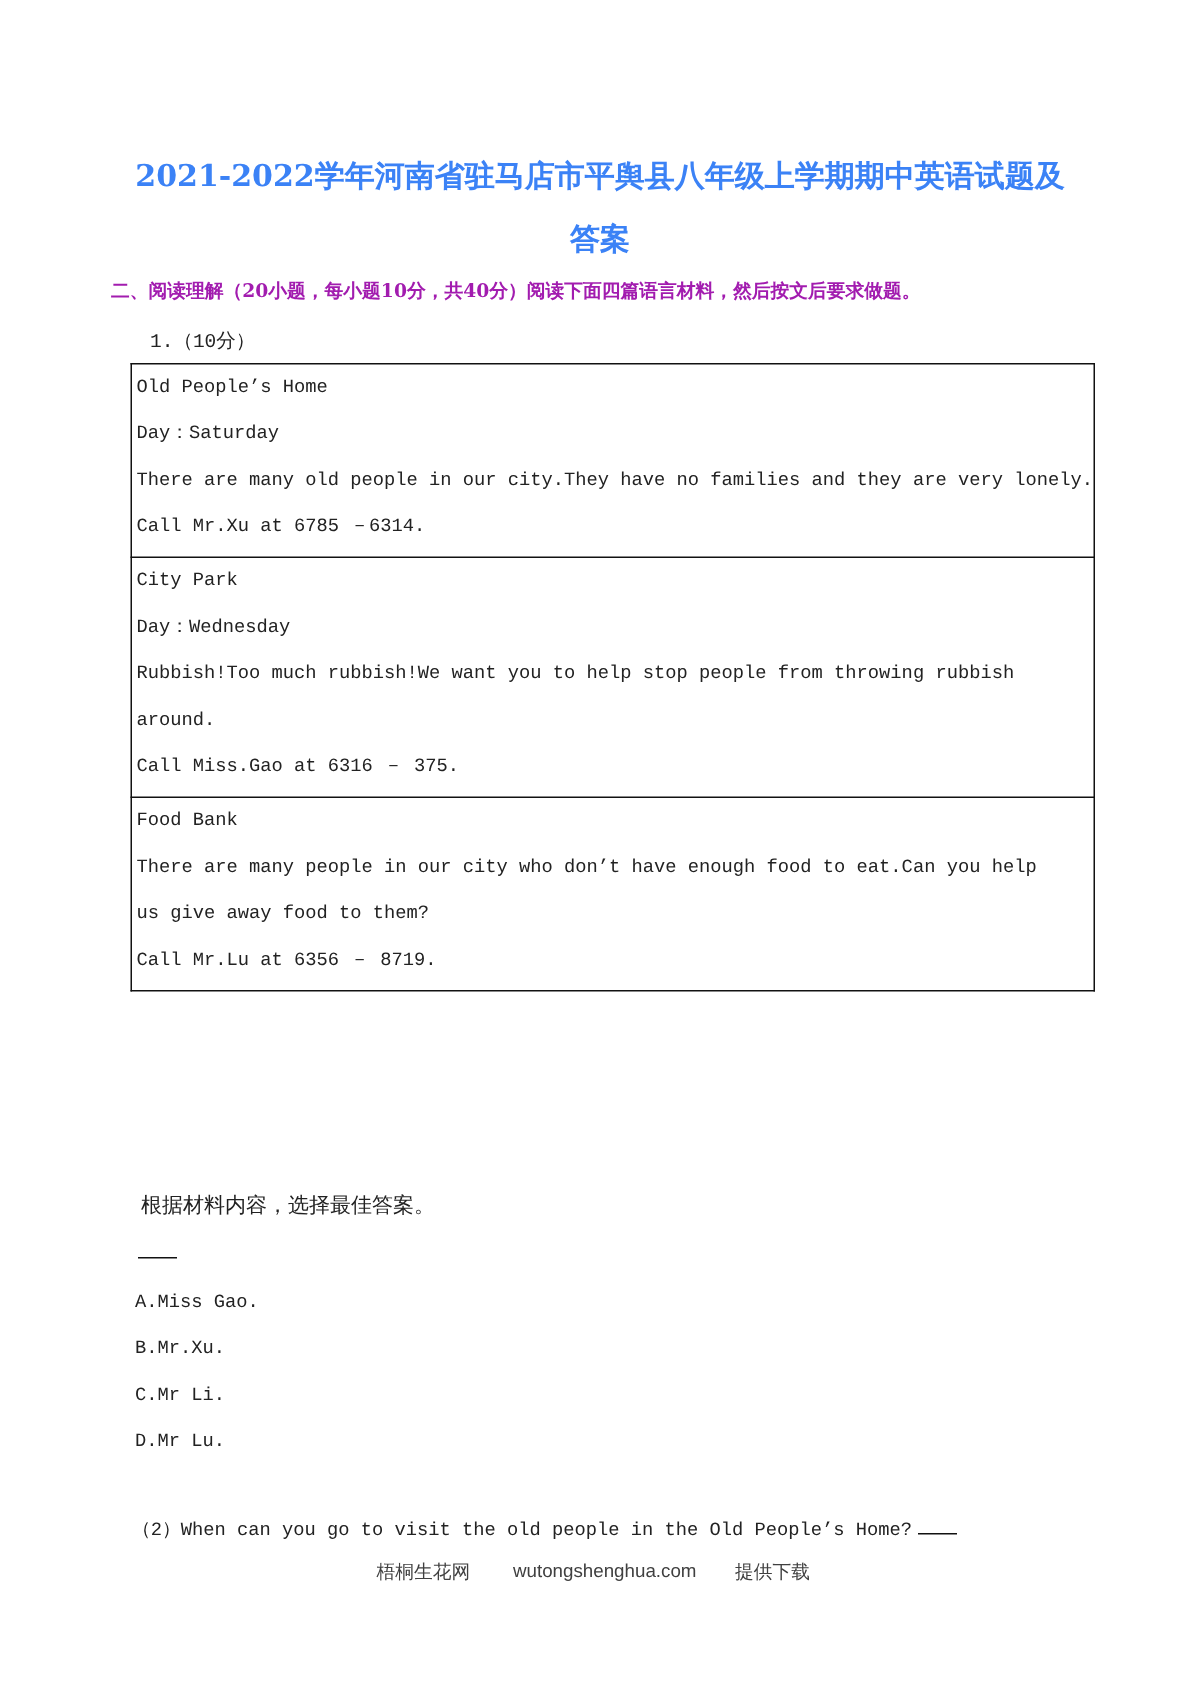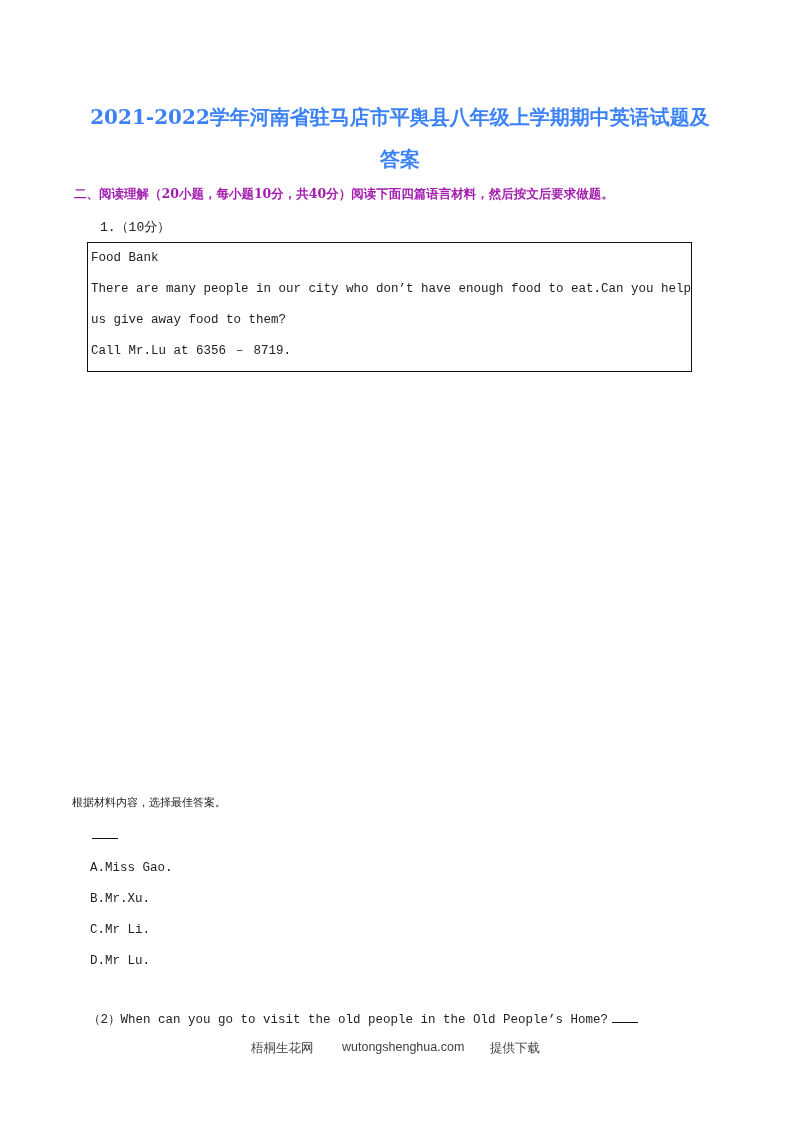--- a/index.html
+++ b/index.html
@@ -25,22 +25,22 @@
     }
     table.material td {
       border: 1.5px solid #111; padding: 0 0 0 3px; vertical-align: top;
     }
     .line { height: 31px; line-height: 31px; white-space: nowrap; overflow: visible; }
     .cell1 { height: 128px; }
     .cell2 { height: 128px; }
     .cell3 { height: 159px; }
     .cell4 { height: 128px; }
     .instruction {
-      position: absolute; left: 72px; top: 795px;
-      font-family: "DejaVu Serif", serif; font-size: 11px; color: #222;
+      position: absolute; left: 94px; top: 795px;
+      font-family: "DejaVu Serif", serif; font-size: 14px; color: #222;
     }
     .qline { position: absolute; left: 90px; height: 20px; line-height: 20px; white-space: nowrap; }
     .blank { display: inline-block; width: 26px; border-bottom: 1.3px solid #111; margin-left: 4px; height: 12px; vertical-align: baseline; }
     .footer {
       position: absolute; top: 1040px; left: 0; width: 793px; height: 20px;
       font-size: 12.5px; color: #404040;
     }
     .footer span { position: absolute; top: 0; }
     .f-cn { font-family: "DejaVu Serif", serif; }
     .f-url { font-family: "Liberation Sans", sans-serif; }
@@ -52,20 +52,37 @@
 
   <div class="title t1">2021-2022学年河南省驻马店市平舆县八年级上学期期中英语试题及</div>
   <div class="title t2">答案</div>
 
   <div class="section">二、阅读理解（20小题，每小题10分，共40分）阅读下面四篇语言材料，然后按文后要求做题。</div>
 
   <div class="qnum">1.（10分）</div>
 
   <table class="material mono">
     <tbody>
+    <tr>
+      <td class="cell2">
+        <div class="line">Old People’s Home</div>
+        <div class="line">Day：Saturday</div>
+        <div class="line">There are many old people in our city.They have no families and they are very lonely.</div>
+        <div class="line">Call Mr.Xu at 6785 －6314.</div>
+      </td>
+    </tr>
+    <tr>
+      <td class="cell3">
+        <div class="line">City Park</div>
+        <div class="line">Day：Wednesday</div>
+        <div class="line">Rubbish!Too much rubbish!We want you to help stop people from throwing rubbish</div>
+        <div class="line">around.</div>
+        <div class="line">Call Miss.Gao at 6316 － 375.</div>
+      </td>
+    </tr>
     <tr>
       <td class="cell4">
         <div class="line">Food Bank</div>
         <div class="line">There are many people in our city who don’t have enough food to eat.Can you help</div>
         <div class="line">us give away food to them?</div>
         <div class="line">Call Mr.Lu at 6356 － 8719.</div>
       </td>
     </tr>
   </tbody>
     </table>

